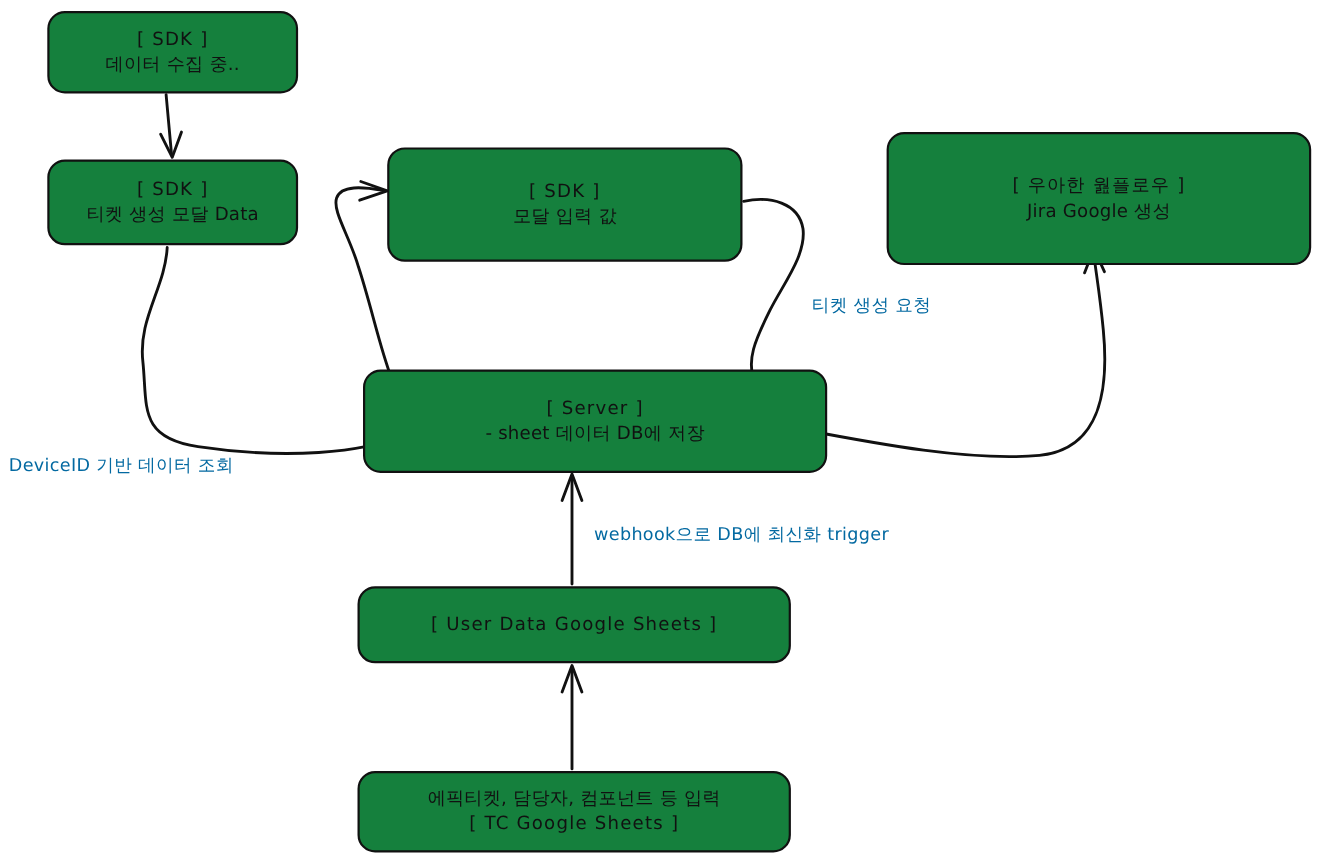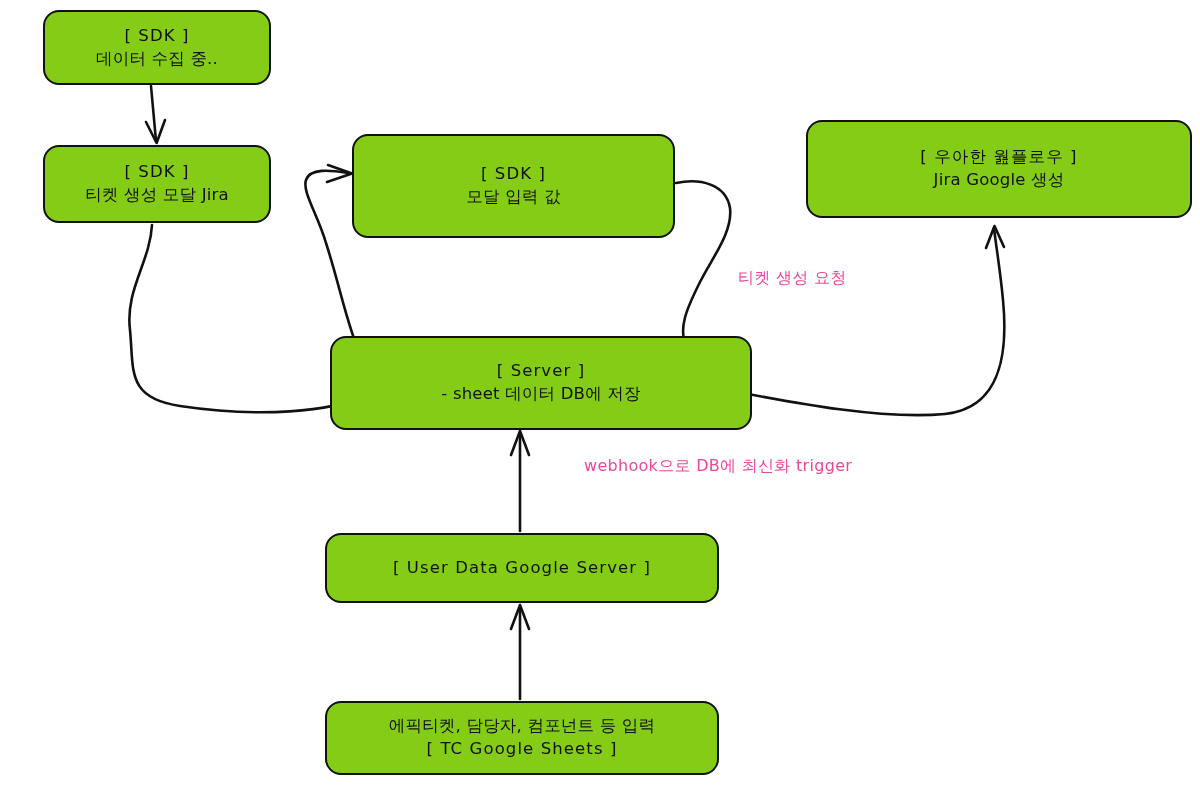--- a/index.html
+++ b/index.html
@@ -35,60 +35,60 @@
     stroke: #111111;
     stroke-width: 2.6;
     stroke-linecap: round;
     stroke-linejoin: round;
   }
   .node {
     position: absolute;
     box-sizing: border-box;
     border: 2.6px solid #111111;
     border-radius: 16px;
-    background: #84cc16;
+    background: #15803d;
     display: flex;
     flex-direction: column;
     align-items: center;
     justify-content: center;
     text-align: center;
     color: #111111;
     z-index: 2;
   }
   .node .line {
     display: block;
     white-space: nowrap;
     line-height: 1.38;
     font-size: 16.5px;
     letter-spacing: 0.2px;
   }
   .node .line.title {
     letter-spacing: 1.1px;
   }
   .edge-label {
     position: absolute;
-    color: #ec4899;
+    color: #0369a1;
     font-size: 16px;
     letter-spacing: 0.3px;
     white-space: nowrap;
     z-index: 3;
     background: transparent;
   }
   
   #node-sdk-collect      { left: 43px;  top: 10px;  width: 228px; height: 75px; }
   #node-sdk-modal-open   { left: 43px;  top: 145px; width: 228px; height: 78px; }
   #node-sdk-parse        { left: 352px; top: 134px; width: 323px; height: 104px; }
-  #node-workflow         { left: 806px; top: 120px; width: 386px; height: 98px; text-align: center; }
+  #node-workflow         { left: 806px; top: 120px; width: 386px; height: 121px; text-align: center; }
   #node-server           { left: 330px; top: 336px; width: 422px; height: 94px; }
   #node-user-sheets      { left: 325px; top: 533px; width: 394px; height: 70px; }
   #node-tc-sheets        { left: 325px; top: 701px; width: 394px; height: 74px; }
 
   #label-device-query    { left: 8px;   top: 413px; }
   #label-ticket-request  { left: 738px; top: 268px; }
-  #label-webhook-trigger { left: 540px; top: 456px; margin-left: 44px; }
+  #label-webhook-trigger { left: 540px; top: 476px; }
 </style>
 </head>
 <body>
 
 <div id="canvas">
 
   <svg id="wires" viewBox="0 0 1200 786">
 
     <g>
       <path d="M151,86 L156,141"></path>
@@ -128,45 +128,46 @@
     </g>
   </svg>
 
   <div class="node" id="node-sdk-collect">
     <span class="line title">[ SDK ]</span>
     <span class="line">데이터 수집 중..</span>
   </div>
 
   <div class="node" id="node-sdk-modal-open">
     <span class="line title">[ SDK ]</span>
-    <span class="line">티켓 생성 모달 Jira</span>
+    <span class="line">티켓 생성 모달 Data</span>
   </div>
 
   <div class="node" id="node-sdk-parse">
     <span class="line title">[ SDK ]</span>
     <span class="line">모달 입력 값</span>
   </div>
 
   <div class="node" id="node-workflow">
     <span class="line title">[ 우아한 웚플로우 ]</span>
     <span class="line">Jira Google 생성</span>
   </div>
 
   <div class="node" id="node-server">
     <span class="line title">[ Server ]</span>
     <span class="line">- sheet 데이터 DB에 저장</span>
   </div>
 
   <div class="node" id="node-user-sheets">
-    <span class="line title">[ User Data Google Server ]</span>
+    <span class="line title">[ User Data Google Sheets ]</span>
   </div>
 
   <div class="node" id="node-tc-sheets">
     <span class="line">에픽티켓, 담당자, 컴포넌트 등 입력</span>
     <span class="line title">[ TC Google Sheets ]</span>
   </div>
 
+  <span class="edge-label" id="label-device-query">DeviceID 기반 데이터 조회</span>
 
   <span class="edge-label" id="label-ticket-request">티켓 생성 요청</span>
 
   <span class="edge-label" id="label-webhook-trigger">webhook으로 DB에 최신화 trigger</span>
 
 </div>
 
 </body></html>

